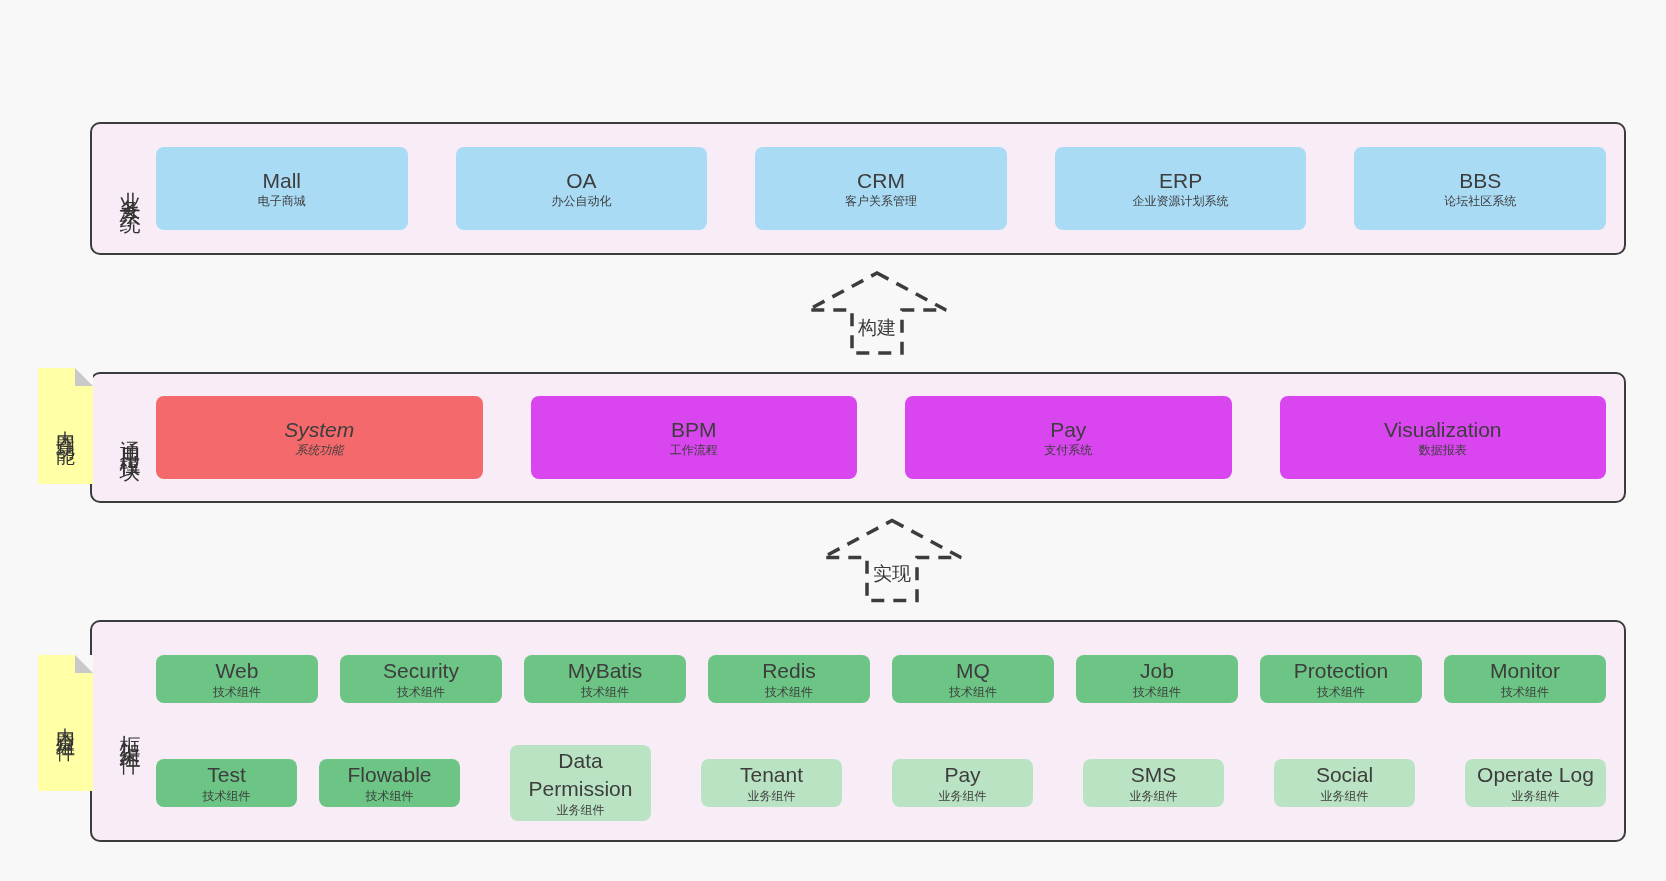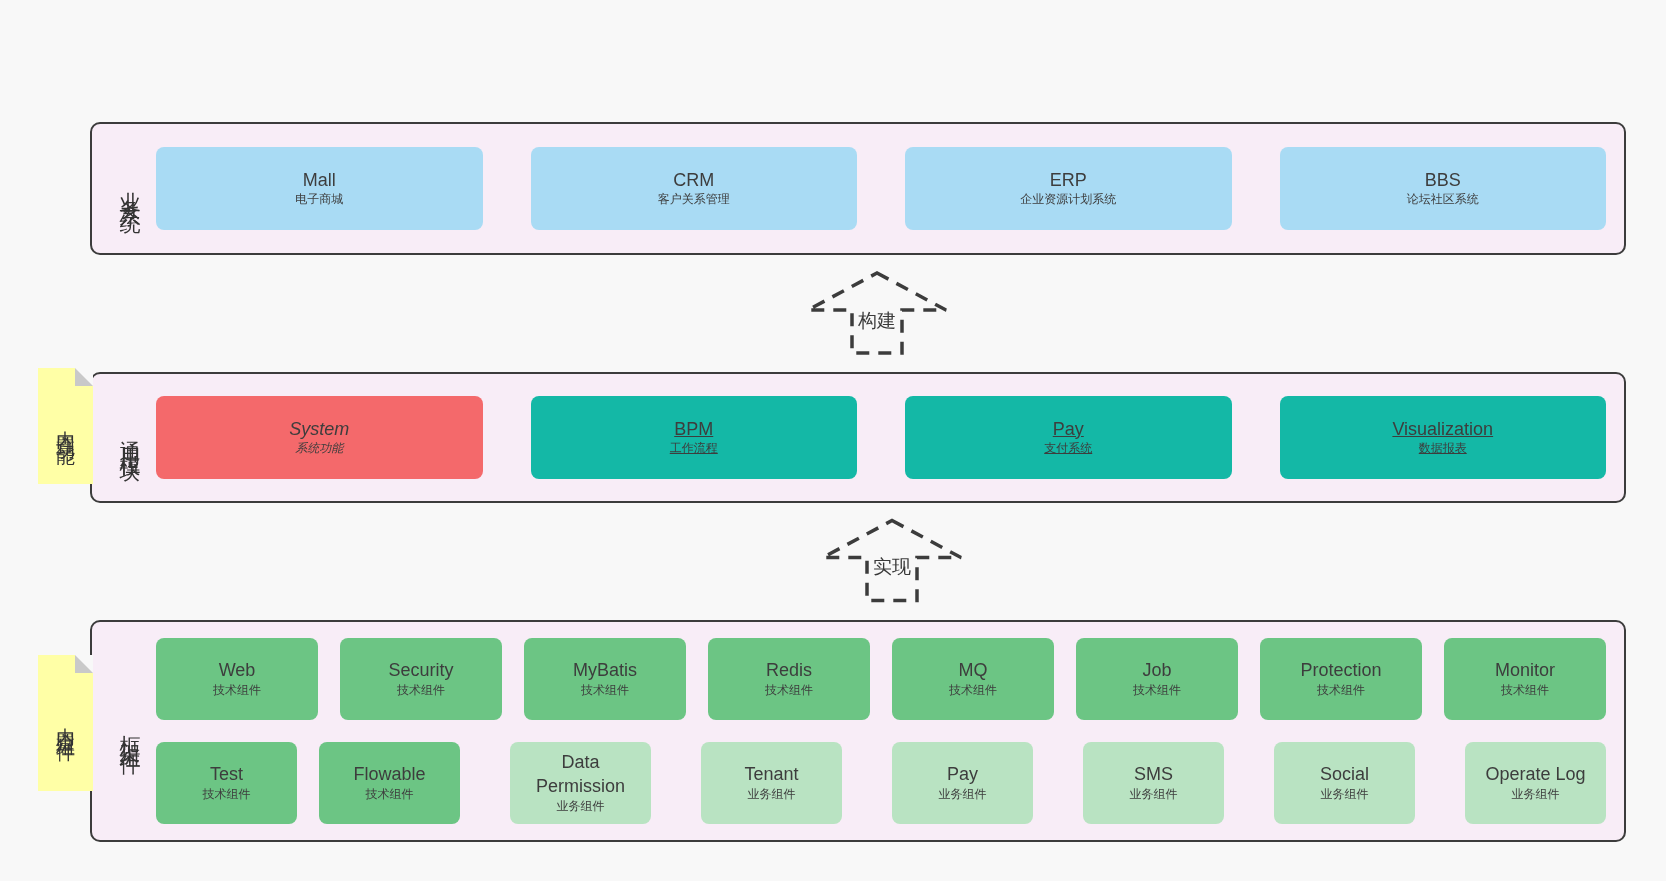--- a/index.html
+++ b/index.html
@@ -49,53 +49,54 @@
     flex:1;
     display:flex;
     flex-direction:column;
     gap:22px;
     padding:16px 18px 16px 0;
   }
   .band-row{
     flex:1;
     display:flex;
     gap:22px;
+    align-items:center;
   }
 
   
   .box{
     flex:1;
     height:83px;
     border-radius:8px;
     display:flex;
     flex-direction:column;
     align-items:center;
     justify-content:center;
     text-align:center;
     line-height:1.32;
     padding:2px 6px;
     box-sizing:border-box;
   }
   .band-row .box{height:auto;}
-  .box .box-name{font-size:18px;}
+  .box .box-name{font-size:21px;}
   .box .box-sub{font-size:12px;}
   .b-blue{background:#a9dbf4;}
   .b-red{background:#f4696b;font-style:italic;}
-  .b-pink{background:#14b8a6;text-decoration:underline;}
+  .b-pink{background:#d946ef;}
   .b-green{background:#6cc584;}
   .b-lgreen{background:#b9e3c2;margin-left:28px;}
 
   
   .arrow{position:absolute;}
   .arrow-1{left:805px;top:270px;width:144px;height:86px;}
   .arrow-2{left:820px;top:516px;width:144px;height:89px;text-align:right;}
   .arrow svg{display:block;width:100%;height:100%;}
   .arrow-label{
     position:absolute;
-    left:50%;top:36px;
+    left:50%;top:43px;
     transform:translateX(-50%);
     background:#f8f8f8;
     font-size:19px;
     color:#3a3a3a;
     padding:2px 4px;
     white-space:nowrap;
   }
 
   
   .sticky{
@@ -126,20 +127,24 @@
 <div class="stage">
 
   <div class="band band-1">
     <div class="band-label">业务系统</div>
     <div class="band-content">
       <div class="box b-blue">
         <span class="box-name">Mall</span>
         <span class="box-sub">电子商城</span>
       </div>
       <div class="box b-blue">
+        <span class="box-name">OA</span>
+        <span class="box-sub">办公自动化</span>
+      </div>
+      <div class="box b-blue">
         <span class="box-name">CRM</span>
         <span class="box-sub">客户关系管理</span>
       </div>
       <div class="box b-blue">
         <span class="box-name">ERP</span>
         <span class="box-sub">企业资源计划系统</span>
       </div>
       <div class="box b-blue">
         <span class="box-name">BBS</span>
         <span class="box-sub">论坛社区系统</span>

